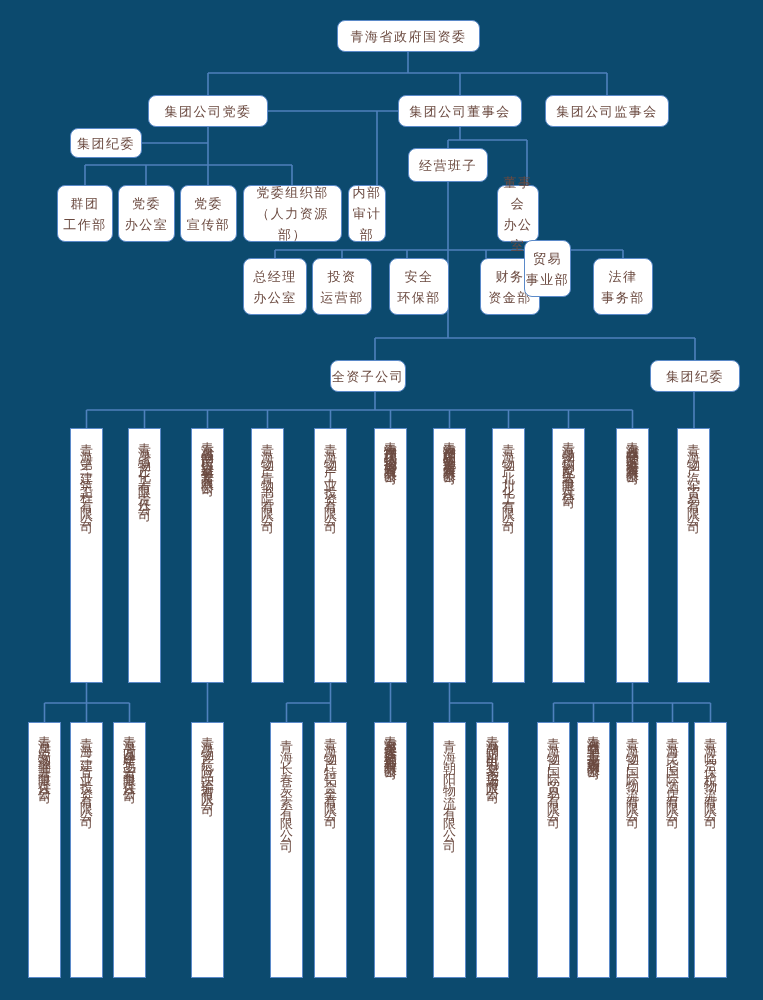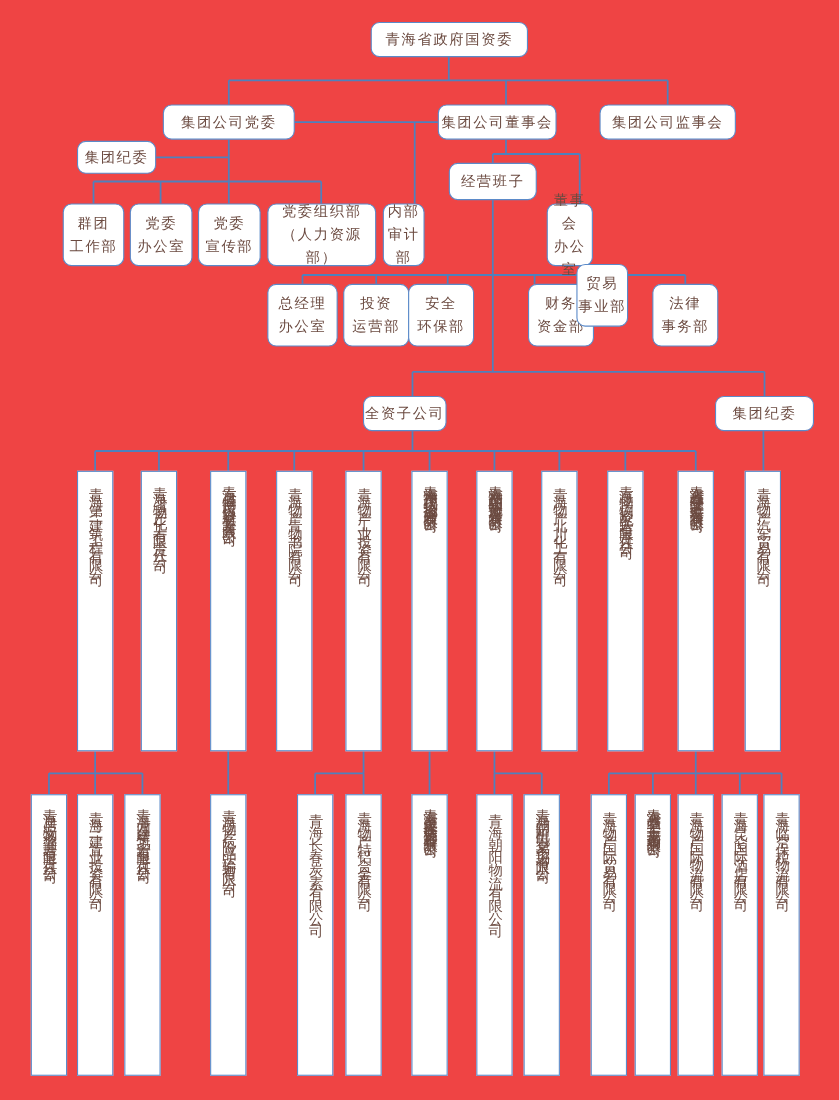--- a/index.html
+++ b/index.html
@@ -23,21 +23,21 @@
     border-radius:0;align-items:flex-start;
   }
   .v span{
     writing-mode:vertical-rl;text-orientation:upright;
     font-size:13px;line-height:33px;display:block;
   }
 </style>
 </head>
 <body>
 
-<div class="stage" style="--border: #5b8ac9; --text: #6b4a40; background: #ef4444;">
+<div class="stage" style="--border: #5b8ac9; --text: #6b4a40; background: #0c4a6e;">
   <svg id="connectors" width="763" height="1000" viewBox="0 0 763 1000">
       <line x1="408" y1="52" x2="408" y2="73" stroke="#4f81bd" stroke-width="1.6"></line>
       <line x1="208" y1="73" x2="607" y2="73" stroke="#4f81bd" stroke-width="1.6"></line>
       <line x1="208" y1="73" x2="208" y2="95" stroke="#4f81bd" stroke-width="1.6"></line>
       <line x1="460" y1="73" x2="460" y2="95" stroke="#4f81bd" stroke-width="1.6"></line>
       <line x1="607" y1="73" x2="607" y2="95" stroke="#4f81bd" stroke-width="1.6"></line>
       <line x1="208" y1="127" x2="208" y2="165" stroke="#4f81bd" stroke-width="1.6"></line>
       <line x1="142" y1="143" x2="208" y2="143" stroke="#4f81bd" stroke-width="1.6"></line>
       <line x1="85" y1="165" x2="292" y2="165" stroke="#4f81bd" stroke-width="1.6"></line>
       <line x1="85" y1="165" x2="85" y2="185" stroke="#4f81bd" stroke-width="1.6"></line>
@@ -93,41 +93,41 @@
       <line x1="553.5" y1="703" x2="710.5" y2="703" stroke="#4f81bd" stroke-width="1.6"></line>
       <line x1="553.5" y1="703" x2="553.5" y2="722" stroke="#4f81bd" stroke-width="1.6"></line>
       <line x1="593.5" y1="703" x2="593.5" y2="722" stroke="#4f81bd" stroke-width="1.6"></line>
       <line x1="632.5" y1="703" x2="632.5" y2="722" stroke="#4f81bd" stroke-width="1.6"></line>
       <line x1="672.5" y1="703" x2="672.5" y2="722" stroke="#4f81bd" stroke-width="1.6"></line>
       <line x1="710.5" y1="703" x2="710.5" y2="722" stroke="#4f81bd" stroke-width="1.6"></line>
     </svg>
   <div id="nodes">
       <div class="node h" style="left: 337px; top: 20px; width: 143px; height: 32px;">青海省政府国资委</div>
       <div class="node h" style="left: 148px; top: 95px; width: 120px; height: 32px;">集团公司党委</div>
-      <div class="node h" style="left: 398px; top: 95px; width: 108px; height: 32px;">集团公司董事会</div>
+      <div class="node h" style="left: 398px; top: 95px; width: 124px; height: 32px;">集团公司董事会</div>
       <div class="node h" style="left: 545px; top: 95px; width: 124px; height: 32px; text-align: right;">集团公司监事会</div>
       <div class="node h" style="left: 70px; top: 128px; width: 72px; height: 30px;">集团纪委</div>
       <div class="node h" style="left: 408px; top: 148px; width: 80px; height: 34px;">经营班子</div>
       <div class="node h" style="left: 57px; top: 185px; width: 56px; height: 57px;">群团
 工作部</div>
       <div class="node h" style="left: 118px; top: 185px; width: 57px; height: 57px;">党委
 办公室</div>
       <div class="node h" style="left: 180px; top: 185px; width: 57px; height: 57px;">党委
 宣传部</div>
       <div class="node h" style="left: 243px; top: 185px; width: 99px; height: 57px;">党委组织部
 （人力资源部）</div>
       <div class="node h" style="left: 348px; top: 185px; width: 38px; height: 57px;">内部
 审计部</div>
       <div class="node h" style="left: 497px; top: 185px; width: 42px; height: 57px;">董事会
 办公室</div>
       <div class="node h" style="left: 243px; top: 258px; width: 64px; height: 57px;">总经理
 办公室</div>
       <div class="node h" style="left: 312px; top: 258px; width: 60px; height: 57px;">投资
 运营部</div>
-      <div class="node h" style="left: 371px; top: 258px; width: 60px; height: 57px;">安全
+      <div class="node h" style="left: 389px; top: 258px; width: 60px; height: 57px;">安全
 环保部</div>
       <div class="node h" style="left: 480px; top: 258px; width: 60px; height: 57px;">财务
 资金部</div>
       <div class="node h" style="left: 524px; top: 240px; width: 47px; height: 57px;">贸易
 事业部</div>
       <div class="node h" style="left: 593px; top: 258px; width: 60px; height: 57px;">法律
 事务部</div>
       <div class="node h" style="left: 330px; top: 360px; width: 76px; height: 32px;">全资子公司</div>
       <div class="node h" style="left: 650px; top: 360px; width: 90px; height: 32px;">集团纪委</div>
       <div class="node v" style="left: 70px; top: 428px; width: 33px; height: 255px;">

